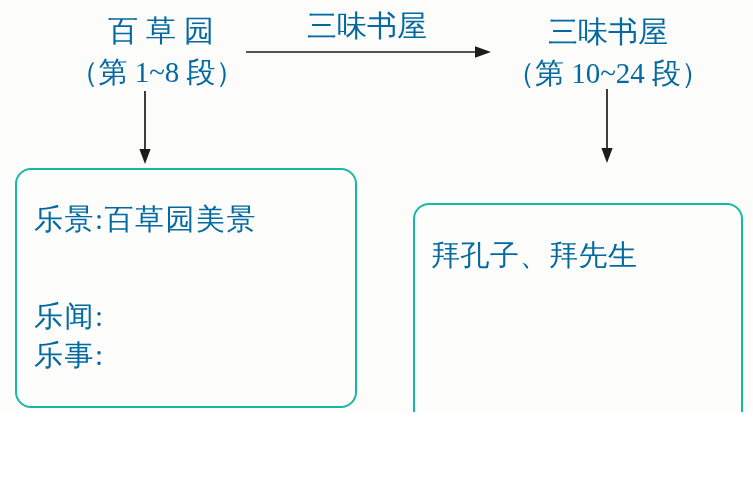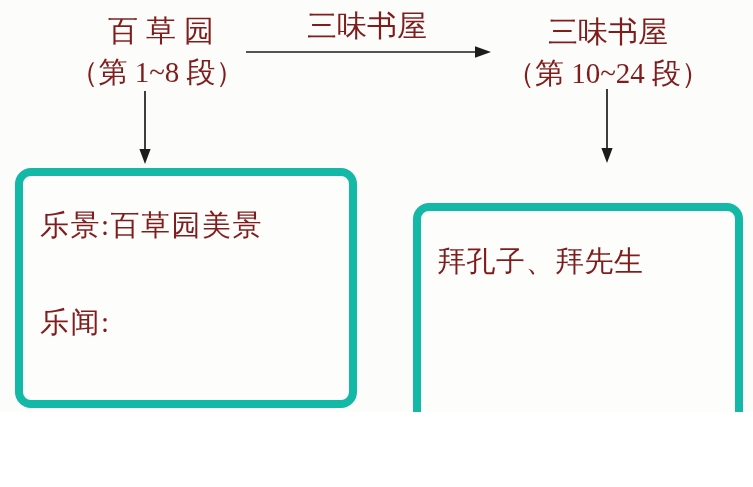--- a/index.html
+++ b/index.html
@@ -7,39 +7,39 @@
     padding: 0;
     background: #ffffff;
   }
   #canvas {
     position: relative;
     width: 753px;
     height: 412px;
     background: #fcfcfb;
     overflow: hidden;
     font-family: "Liberation Serif", "DejaVu Serif", serif;
-    color: #7f1d1d;
+    color: #0369a1;
   }
   .abs { position: absolute; }
   .node-title {
     font-size: 30px;
     line-height: 1.2;
     text-align: center;
     white-space: nowrap;
   }
   .node-sub {
     font-size: 29px;
     line-height: 1.2;
     text-align: center;
     white-space: nowrap;
   }
   .spaced { letter-spacing: 8px; padding-left: 8px; }
   .flowbox {
     position: absolute;
-    border: 8px solid #14b8a6;
+    border: 2px solid #14b8a6;
     border-radius: 16px;
     background: #fdfdfc;
     box-sizing: border-box;
   }
   .box-line {
     position: absolute;
     font-size: 29px;
     line-height: 1.2;
     letter-spacing: 1.5px;
     white-space: nowrap;
@@ -98,20 +98,21 @@
   <div class="abs" style="left:598px; top:89px;">
     <svg width="18" height="75" viewBox="0 0 18 75">
       <line class="stroke" x1="9" y1="0" x2="9" y2="60"></line>
       <polygon class="fill" points="3.4,59 14.6,59 9,74"></polygon>
     </svg>
   </div>
 
   <div class="flowbox" style="left:15px; top:168px; width:342px; height:240px;">
     <div class="box-line" style="left:17px; top:32px;">乐景:百草园美景</div>
     <div class="box-line" style="left:17px; top:101px;margin-top:28px;">乐闻:</div>
+    <div class="box-line" style="left:17px; top:168px;">乐事:</div>
   </div>
 
   <div class="flowbox" style="left:413px; top:167px; width:330px; height:245px;margin-top:36px;">
     <div class="box-line" style="left:16px; top:33px; letter-spacing:0.5px;">拜孔子、拜先生</div>
   </div>
 
   <div class="blank-line"></div>
 
 
 </div>

